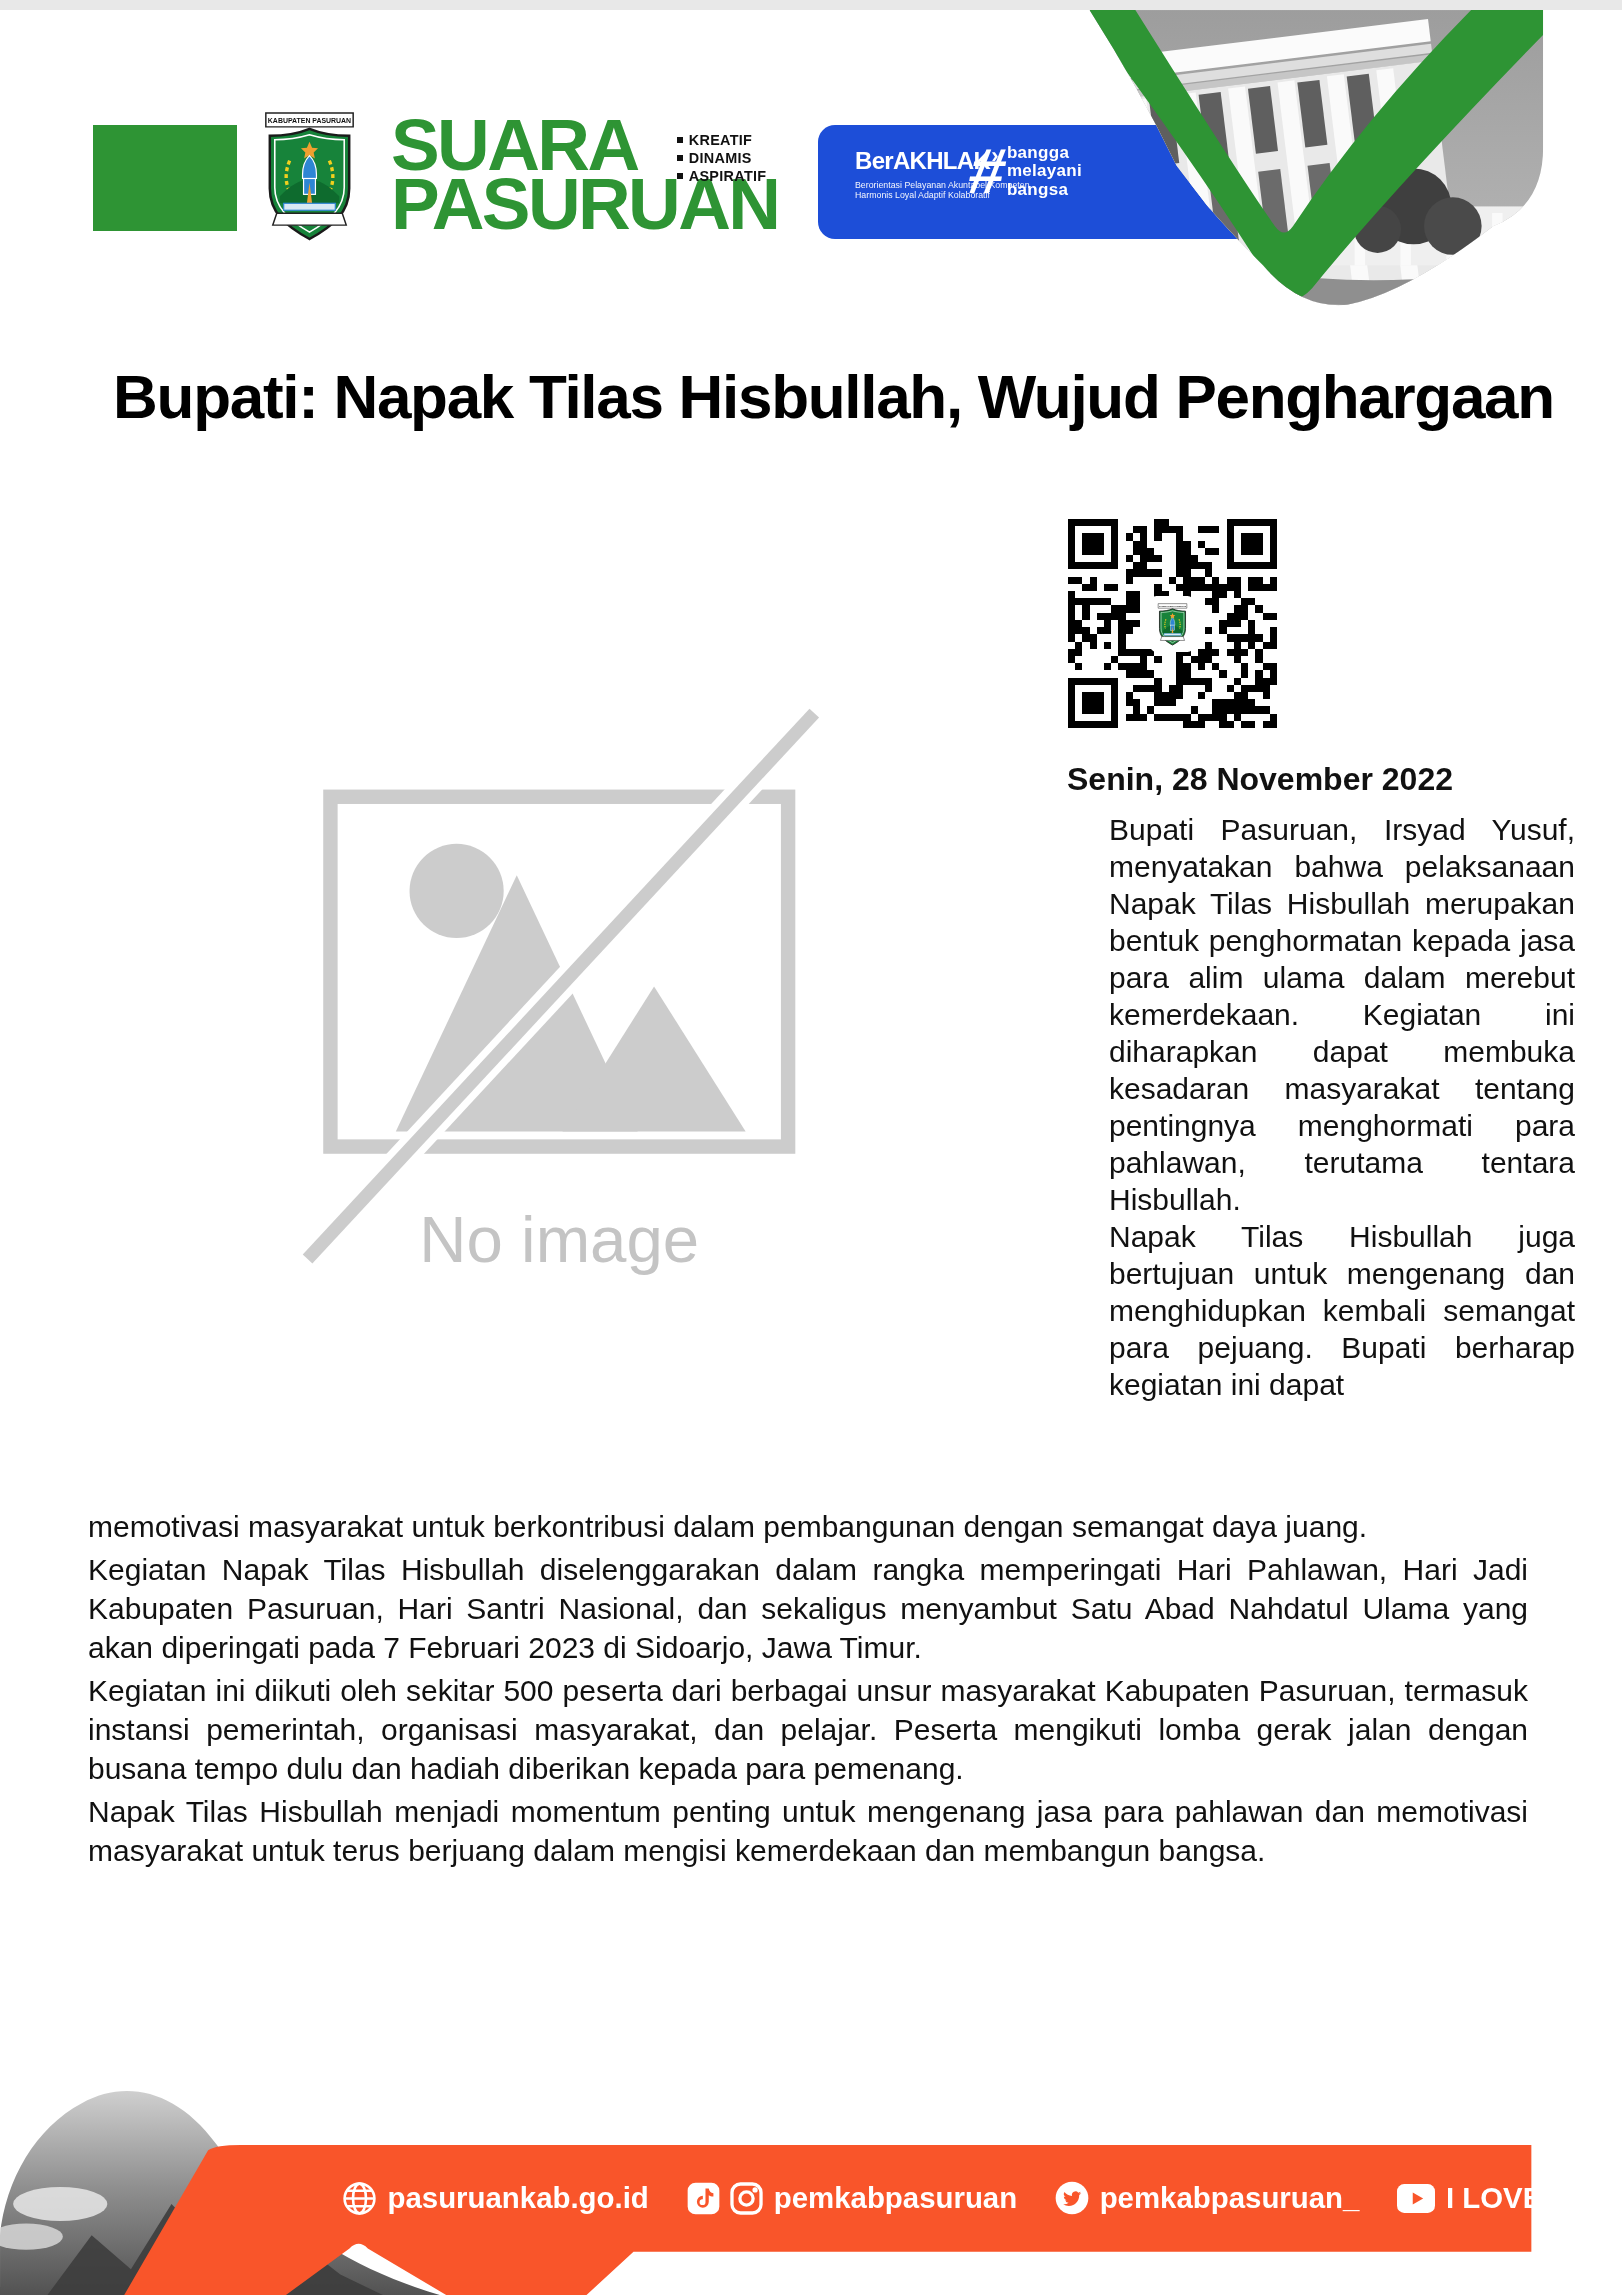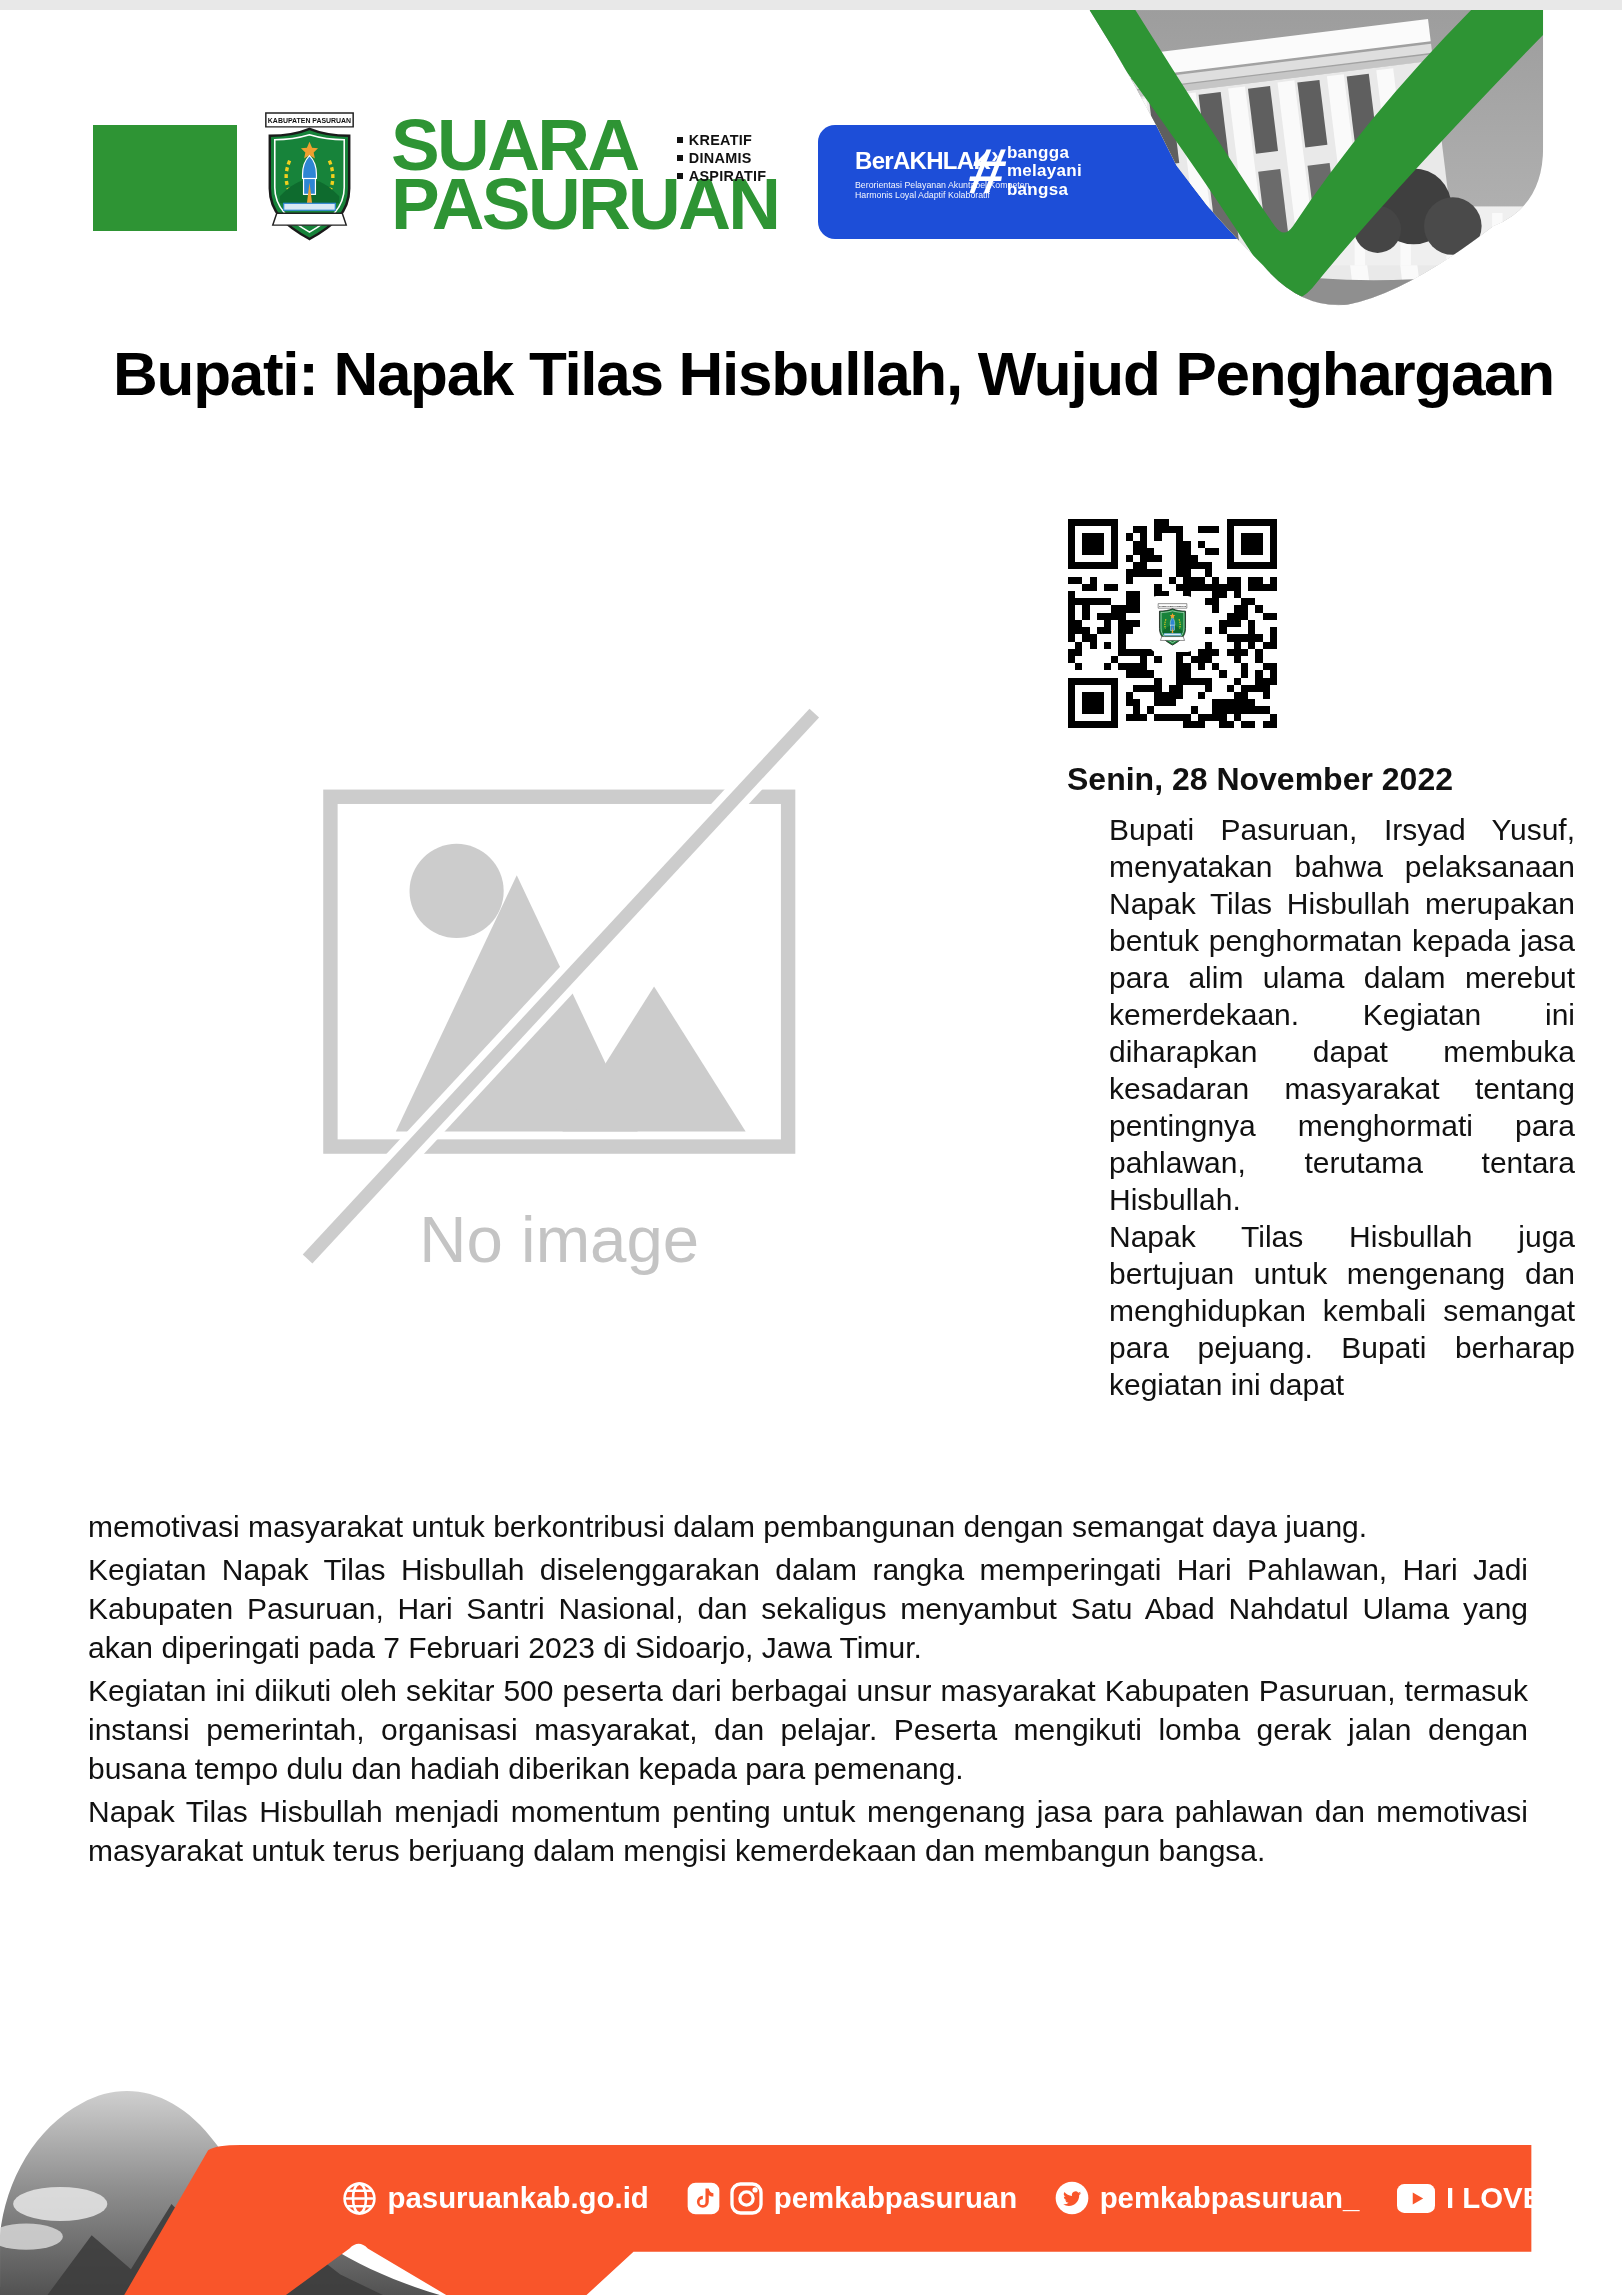--- a/index.html
+++ b/index.html
@@ -28,21 +28,21 @@
   .berakhlak .s{font-size:8.8px;line-height:10.5px;font-weight:400;opacity:.95;margin-top:4.6px;}
   .bangga{position:absolute;left:152px;top:14.4px;color:#fff;display:flex;align-items:center;}
   .bangga .hash{font-size:64px;font-weight:bold;transform:skewX(-10deg);line-height:64px;}
   .bangga .lines{font-size:17px;font-weight:bold;line-height:18.3px;margin-left:1.3px;letter-spacing:0.3px;}
 
   .photo-svg{left:1047px;top:0;}
 
   
   .title-line{left:0;width:1623px;text-align:center;font-weight:bold;color:#000;
               font-size:62px;letter-spacing:-1.3px;white-space:nowrap;}
-  #title1{top:328px;padding-left:44px;} #title2{top:402px;}
+  #title1{top:351px;padding-left:44px;} #title2{top:402px;}
 
   .qr{left:1068px;top:509px;width:209px;height:209px;}
   .qr-logo{left:1150px;top:586px;width:44px;height:56px;background:#fff;border-radius:6.5px;
            display:flex;align-items:center;justify-content:center;}
   .date{left:1067px;top:751px;width:466px;font-size:32px;font-weight:bold;}
 
   .col-text{left:1109px;top:801px;width:466px;}
   .col-text p{margin:0;font-size:30px;line-height:37px;text-align:justify;}
 
   .placeholder{left:281px;top:690px;}

